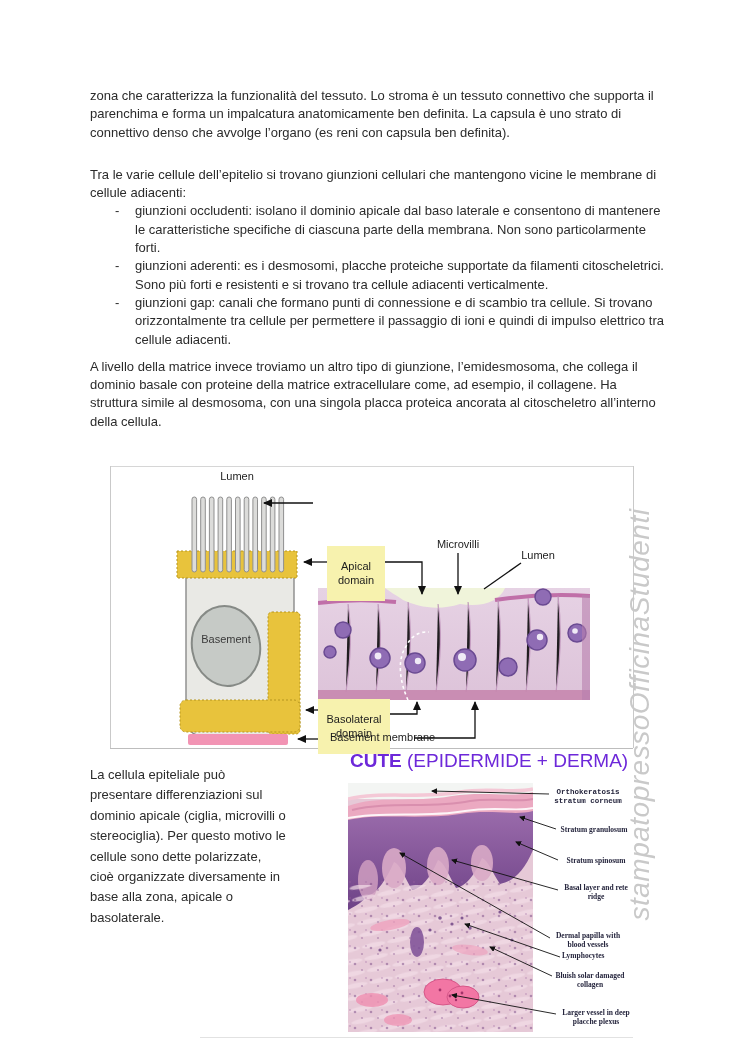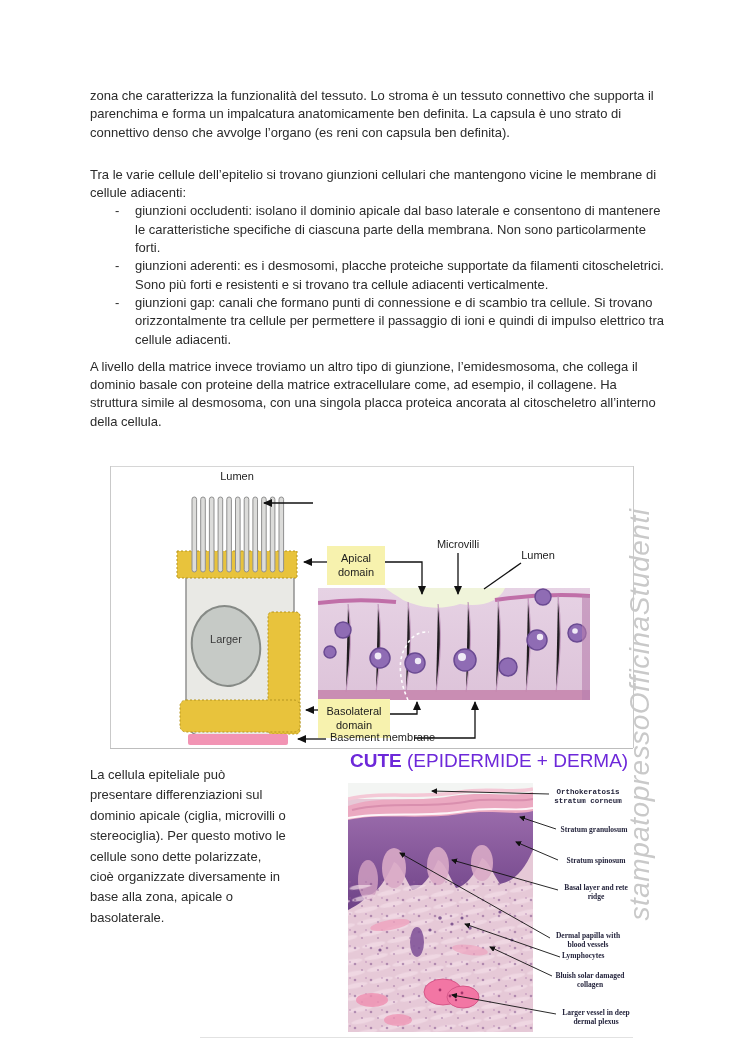--- a/index.html
+++ b/index.html
@@ -21,21 +21,21 @@
   .text-top li .btext{flex:1 1 auto;}
   .text-top p.last{margin:0;}
   
   .hline,.vline{position:absolute;z-index:1;background:#c9c9c9;}
   
   .figsvg{position:absolute;z-index:2;}
   
   .flabel{position:absolute;z-index:3;font-size:11px;line-height:13.5px;color:#1c1c1c;}
   .flabel.center{text-align:center;}
   .ylabel{position:absolute;z-index:3;font-size:11px;line-height:13.5px;color:#1c1c1c;
-     background:#f7f2ae;text-align:center;padding:6px 3px;}
+     background:#f7f2ae;text-align:center;padding:14px 3px;}
   .diff-block{position:absolute;left:285px;top:472px;width:212px;z-index:3;
      font-size:10.5px;line-height:14px;color:#1c1c1c;text-align:center;}
   
   .bottom-left{position:absolute;left:90px;top:765px;width:198px;z-index:2;
      font-size:13px;line-height:20.4px;}
   
   .cute-heading{position:absolute;left:350px;top:750px;z-index:3;font-size:19px;color:#6d28d9;}
   .cute-heading .b{font-weight:bold;}
   .skin-label{position:absolute;z-index:4;font-family:"Liberation Serif",serif;
      font-weight:bold;font-size:7.5px;line-height:9px;color:#25253d;text-align:center;}
@@ -161,21 +161,21 @@
     </g>
   </svg>
 
   <div class="flabel center" style="left:207px;top:470px;width:60px;">Lumen</div>
   <div class="ylabel" style="left:327px;top:546px;width:52px;">
     <div>Apical</div>
     <div>domain</div>
   </div>
   <div class="flabel center" style="left:423px;top:538px;width:70px;">Microvilli</div>
   <div class="flabel center" style="left:508px;top:549px;width:60px;">Lumen</div>
-  <div class="flabel center" style="left:191px;top:633px;width:70px;color:#3a3a3a;">Larger</div>
+  <div class="flabel center" style="left:191px;top:633px;width:70px;color:#3a3a3a;">Basement</div>
   <div class="ylabel" style="left:318px;top:699px;width:66px;">
     <div>Basolateral</div>
     <div>domain</div>
   </div>
   <div class="flabel" style="left:330px;top:731px;width:110px;">Basement membrane</div>
 
   <div class="bottom-left">La cellula epiteliale può presentare differenziazioni sul dominio apicale (ciglia, microvilli o stereociglia). Per questo motivo le cellule sono dette polarizzate, cioè organizzate diversamente in base alla zona, apicale o basolaterale.</div>
 
   <div class="cute-heading">
     <span class="b">CUTE</span><span> (EPIDERMIDE + DERMA)</span>
@@ -263,15 +263,15 @@
     </g>
   </svg>
 
   <div class="skin-label" style="left:548px;top:788px;width:80px;font-family:Liberation Mono, monospace;">Orthokeratosis stratum corneum</div>
   <div class="skin-label" style="left:554px;top:825px;width:80px;">Stratum granulosum</div>
   <div class="skin-label" style="left:556px;top:856px;width:80px;">Stratum spinosum</div>
   <div class="skin-label" style="left:556px;top:883px;width:80px;">Basal layer and rete ridge</div>
   <div class="skin-label" style="left:548px;top:931px;width:80px;">Dermal papilla with blood vessels</div>
   <div class="skin-label left" style="left:562px;top:951px;width:70px;">Lymphocytes</div>
   <div class="skin-label" style="left:550px;top:971px;width:80px;">Bluish solar damaged collagen</div>
-  <div class="skin-label" style="left:555px;top:1008px;width:82px;">Larger vessel in deep dermal plexus</div>
+  <div class="skin-label" style="left:555px;top:1008px;width:82px;">Larger vessel in deep placche plexus</div>
 
 </div>
 
 </body></html>

